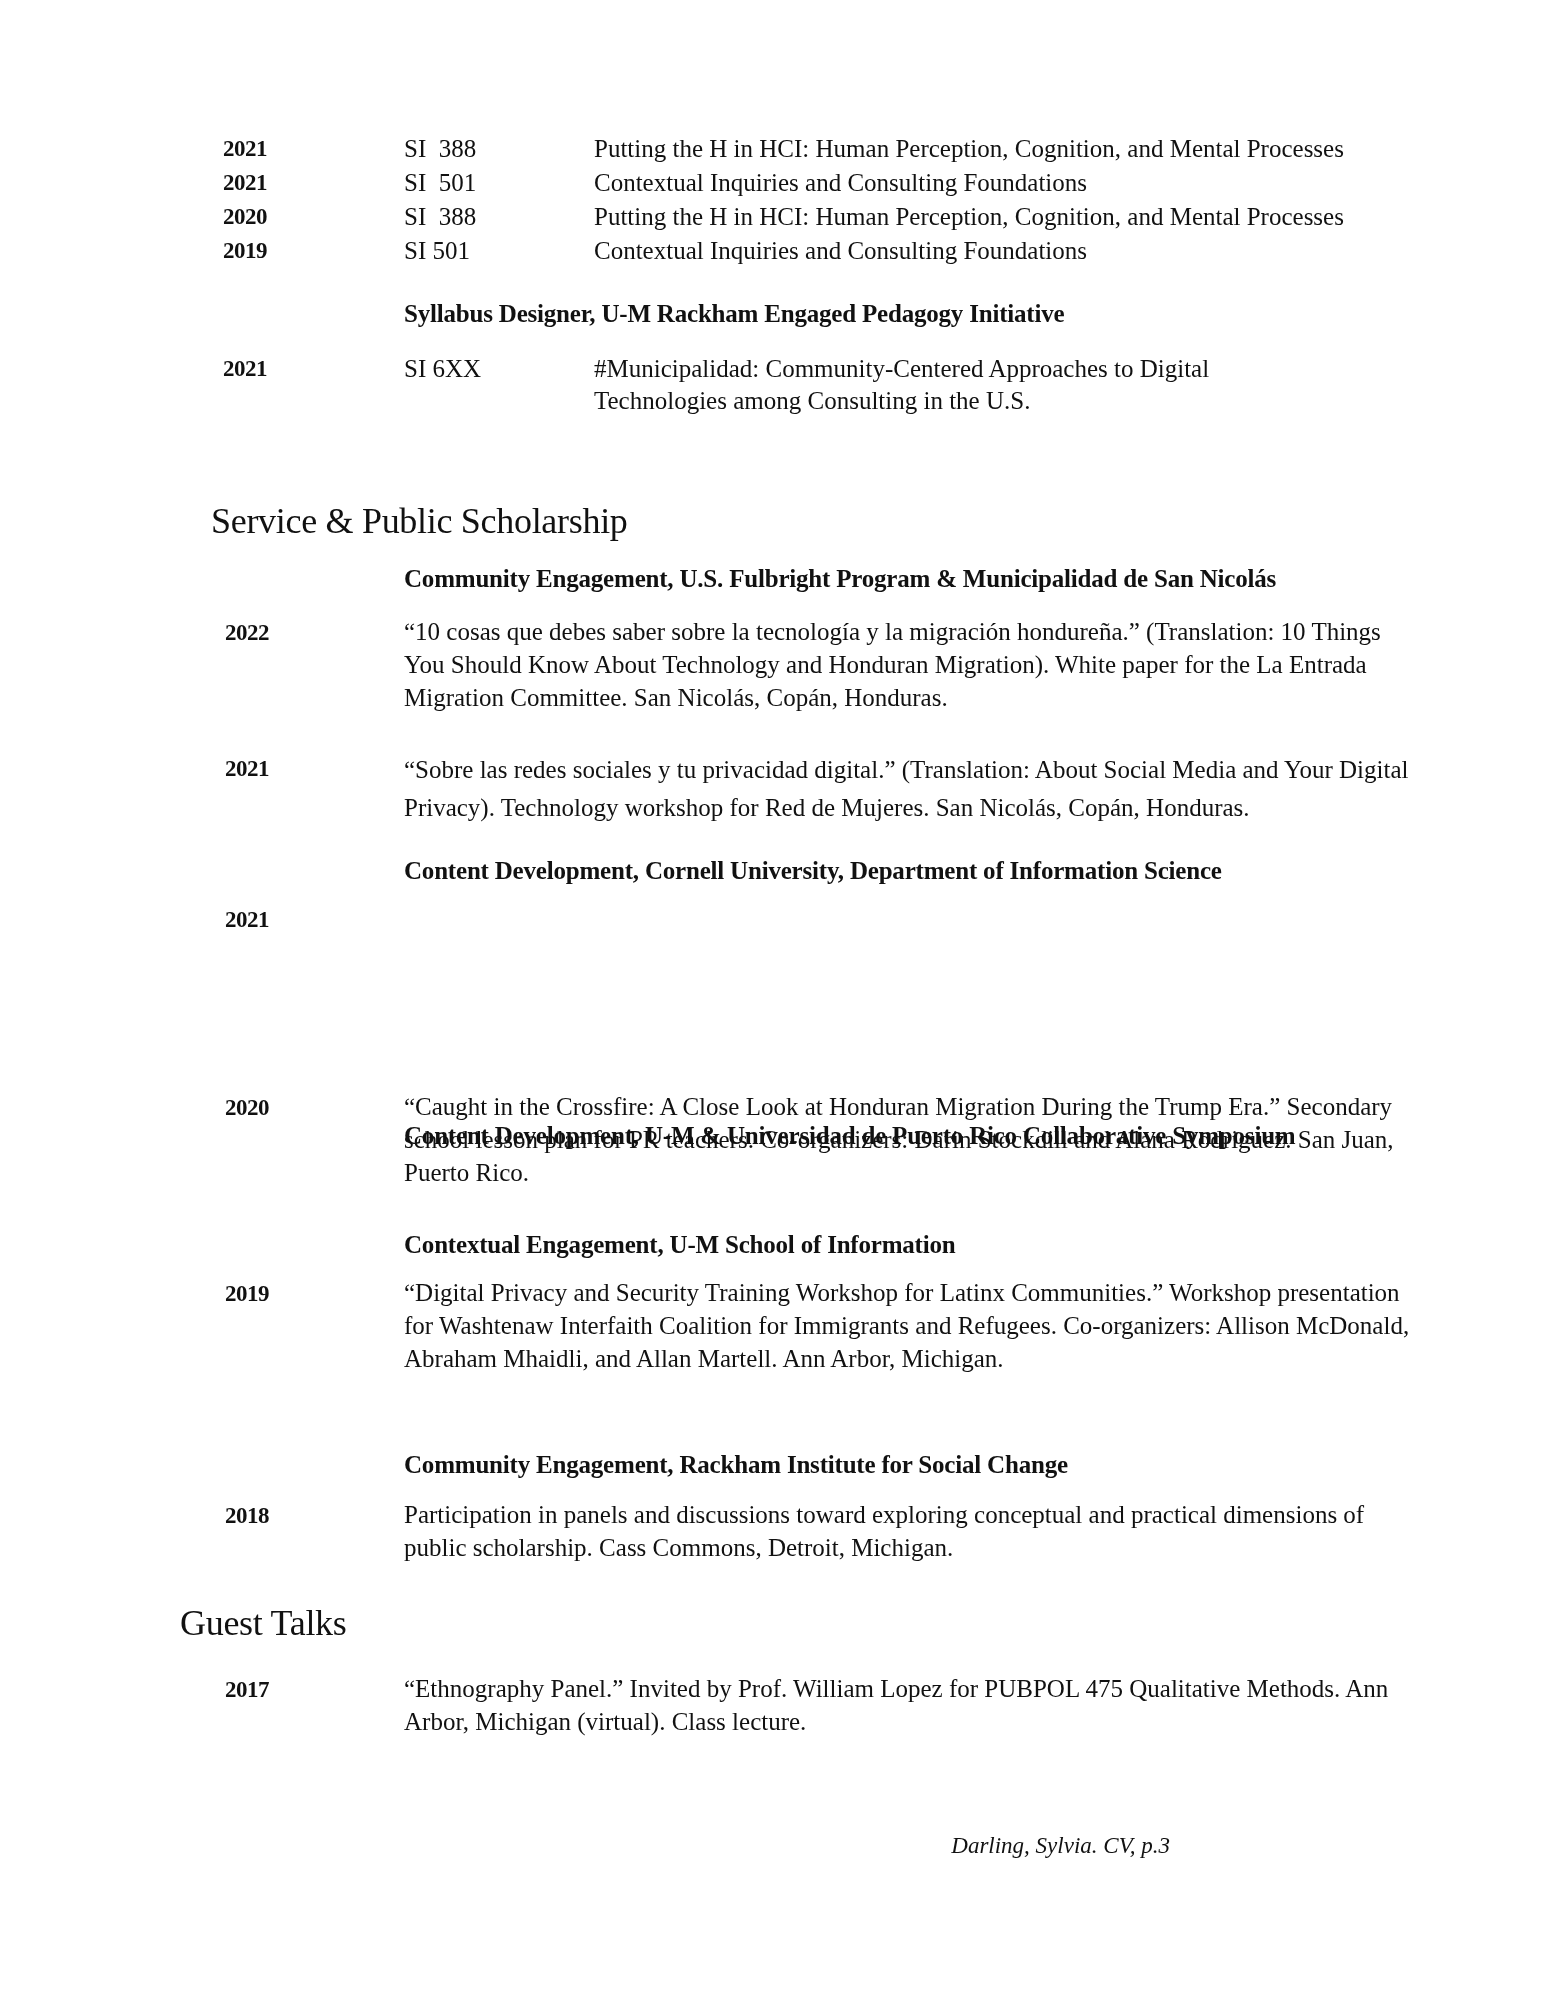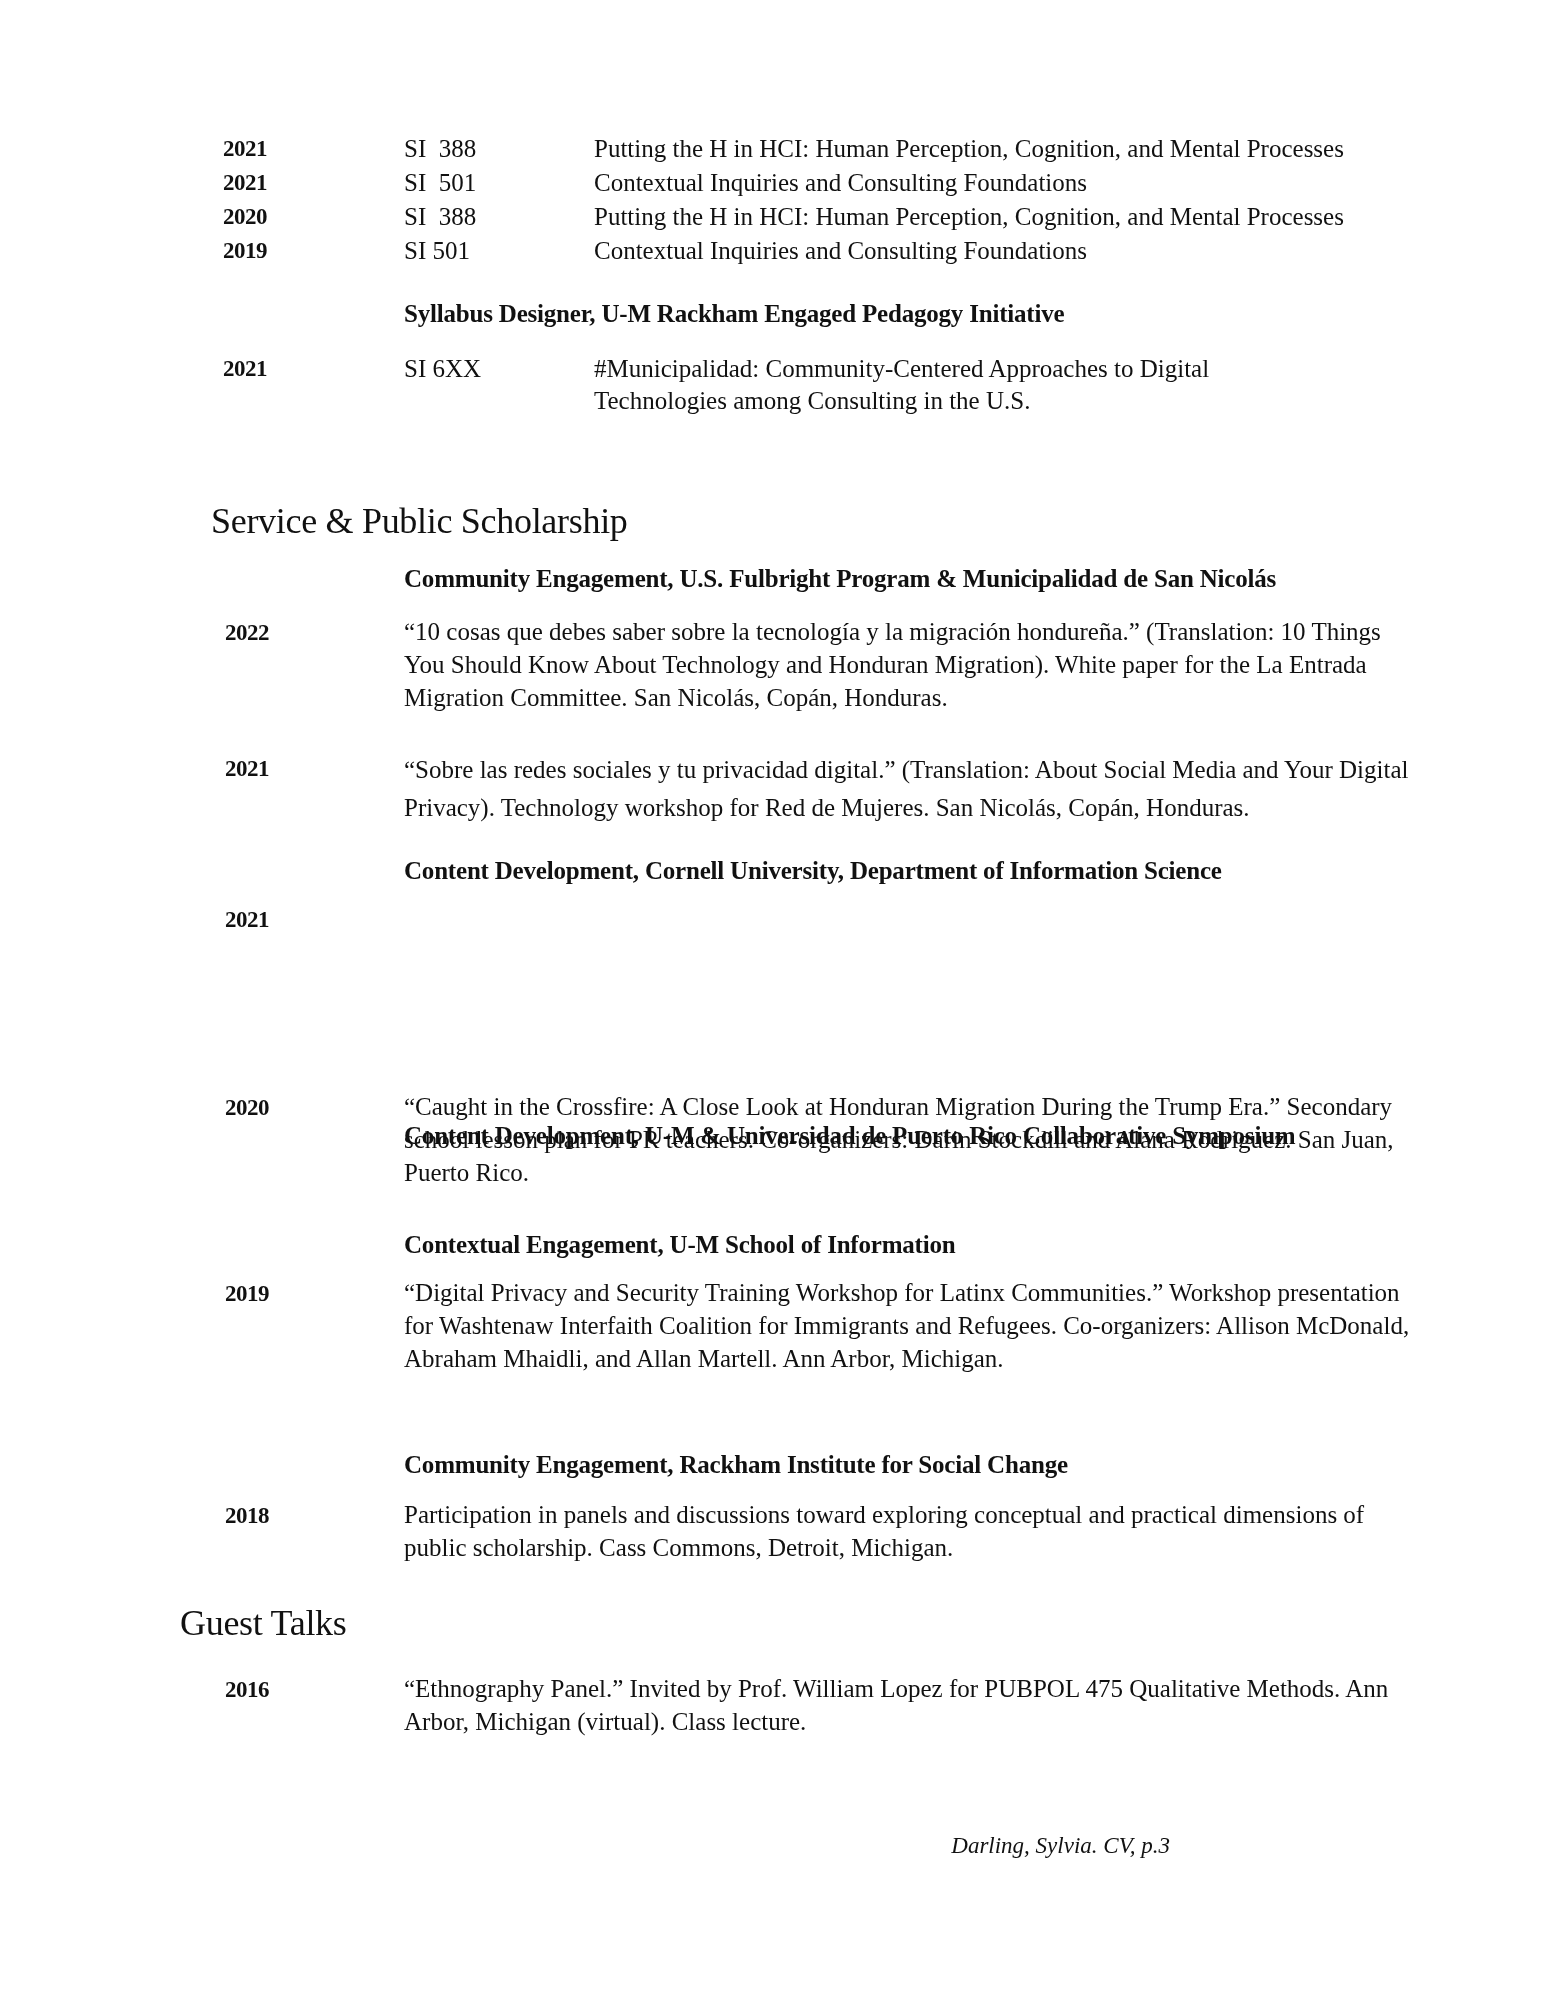--- a/index.html
+++ b/index.html
@@ -151,18 +151,18 @@
 
   <div class="subhead" style="top:1231px;">Contextual Engagement, U-M School of Information</div>
   <div class="entry-year" style="top:1281px;">2019</div>
   <div class="entry-text" style="top:1276px;">“Digital Privacy and Security Training Workshop for Latinx Communities.” Workshop presentation for Washtenaw Interfaith Coalition for Immigrants and Refugees. Co-organizers: Allison McDonald, Abraham Mhaidli, and Allan Martell. Ann Arbor, Michigan.</div>
 
   <div class="subhead" style="top:1451px;">Community Engagement, Rackham Institute for Social Change</div>
   <div class="entry-year" style="top:1503px;">2018</div>
   <div class="entry-text" style="top:1498px;">Participation in panels and discussions toward exploring conceptual and practical dimensions of public scholarship. Cass Commons, Detroit, Michigan.</div>
 
   <div class="section-title" style="left:180px; top:1602px;">Guest Talks</div>
-  <div class="entry-year" style="top:1677px;">2016</div>
+  <div class="entry-year" style="top:1677px;">2017</div>
   <div class="entry-text" style="top:1672px;">“Ethnography Panel.” Invited by Prof. William Lopez for PUBPOL 475 Qualitative Methods. Ann Arbor, Michigan (virtual). Class lecture.</div>
 
   <div class="footer">Darling, Sylvia. CV, p.3</div>
 
 </div>
 
 </body></html>

